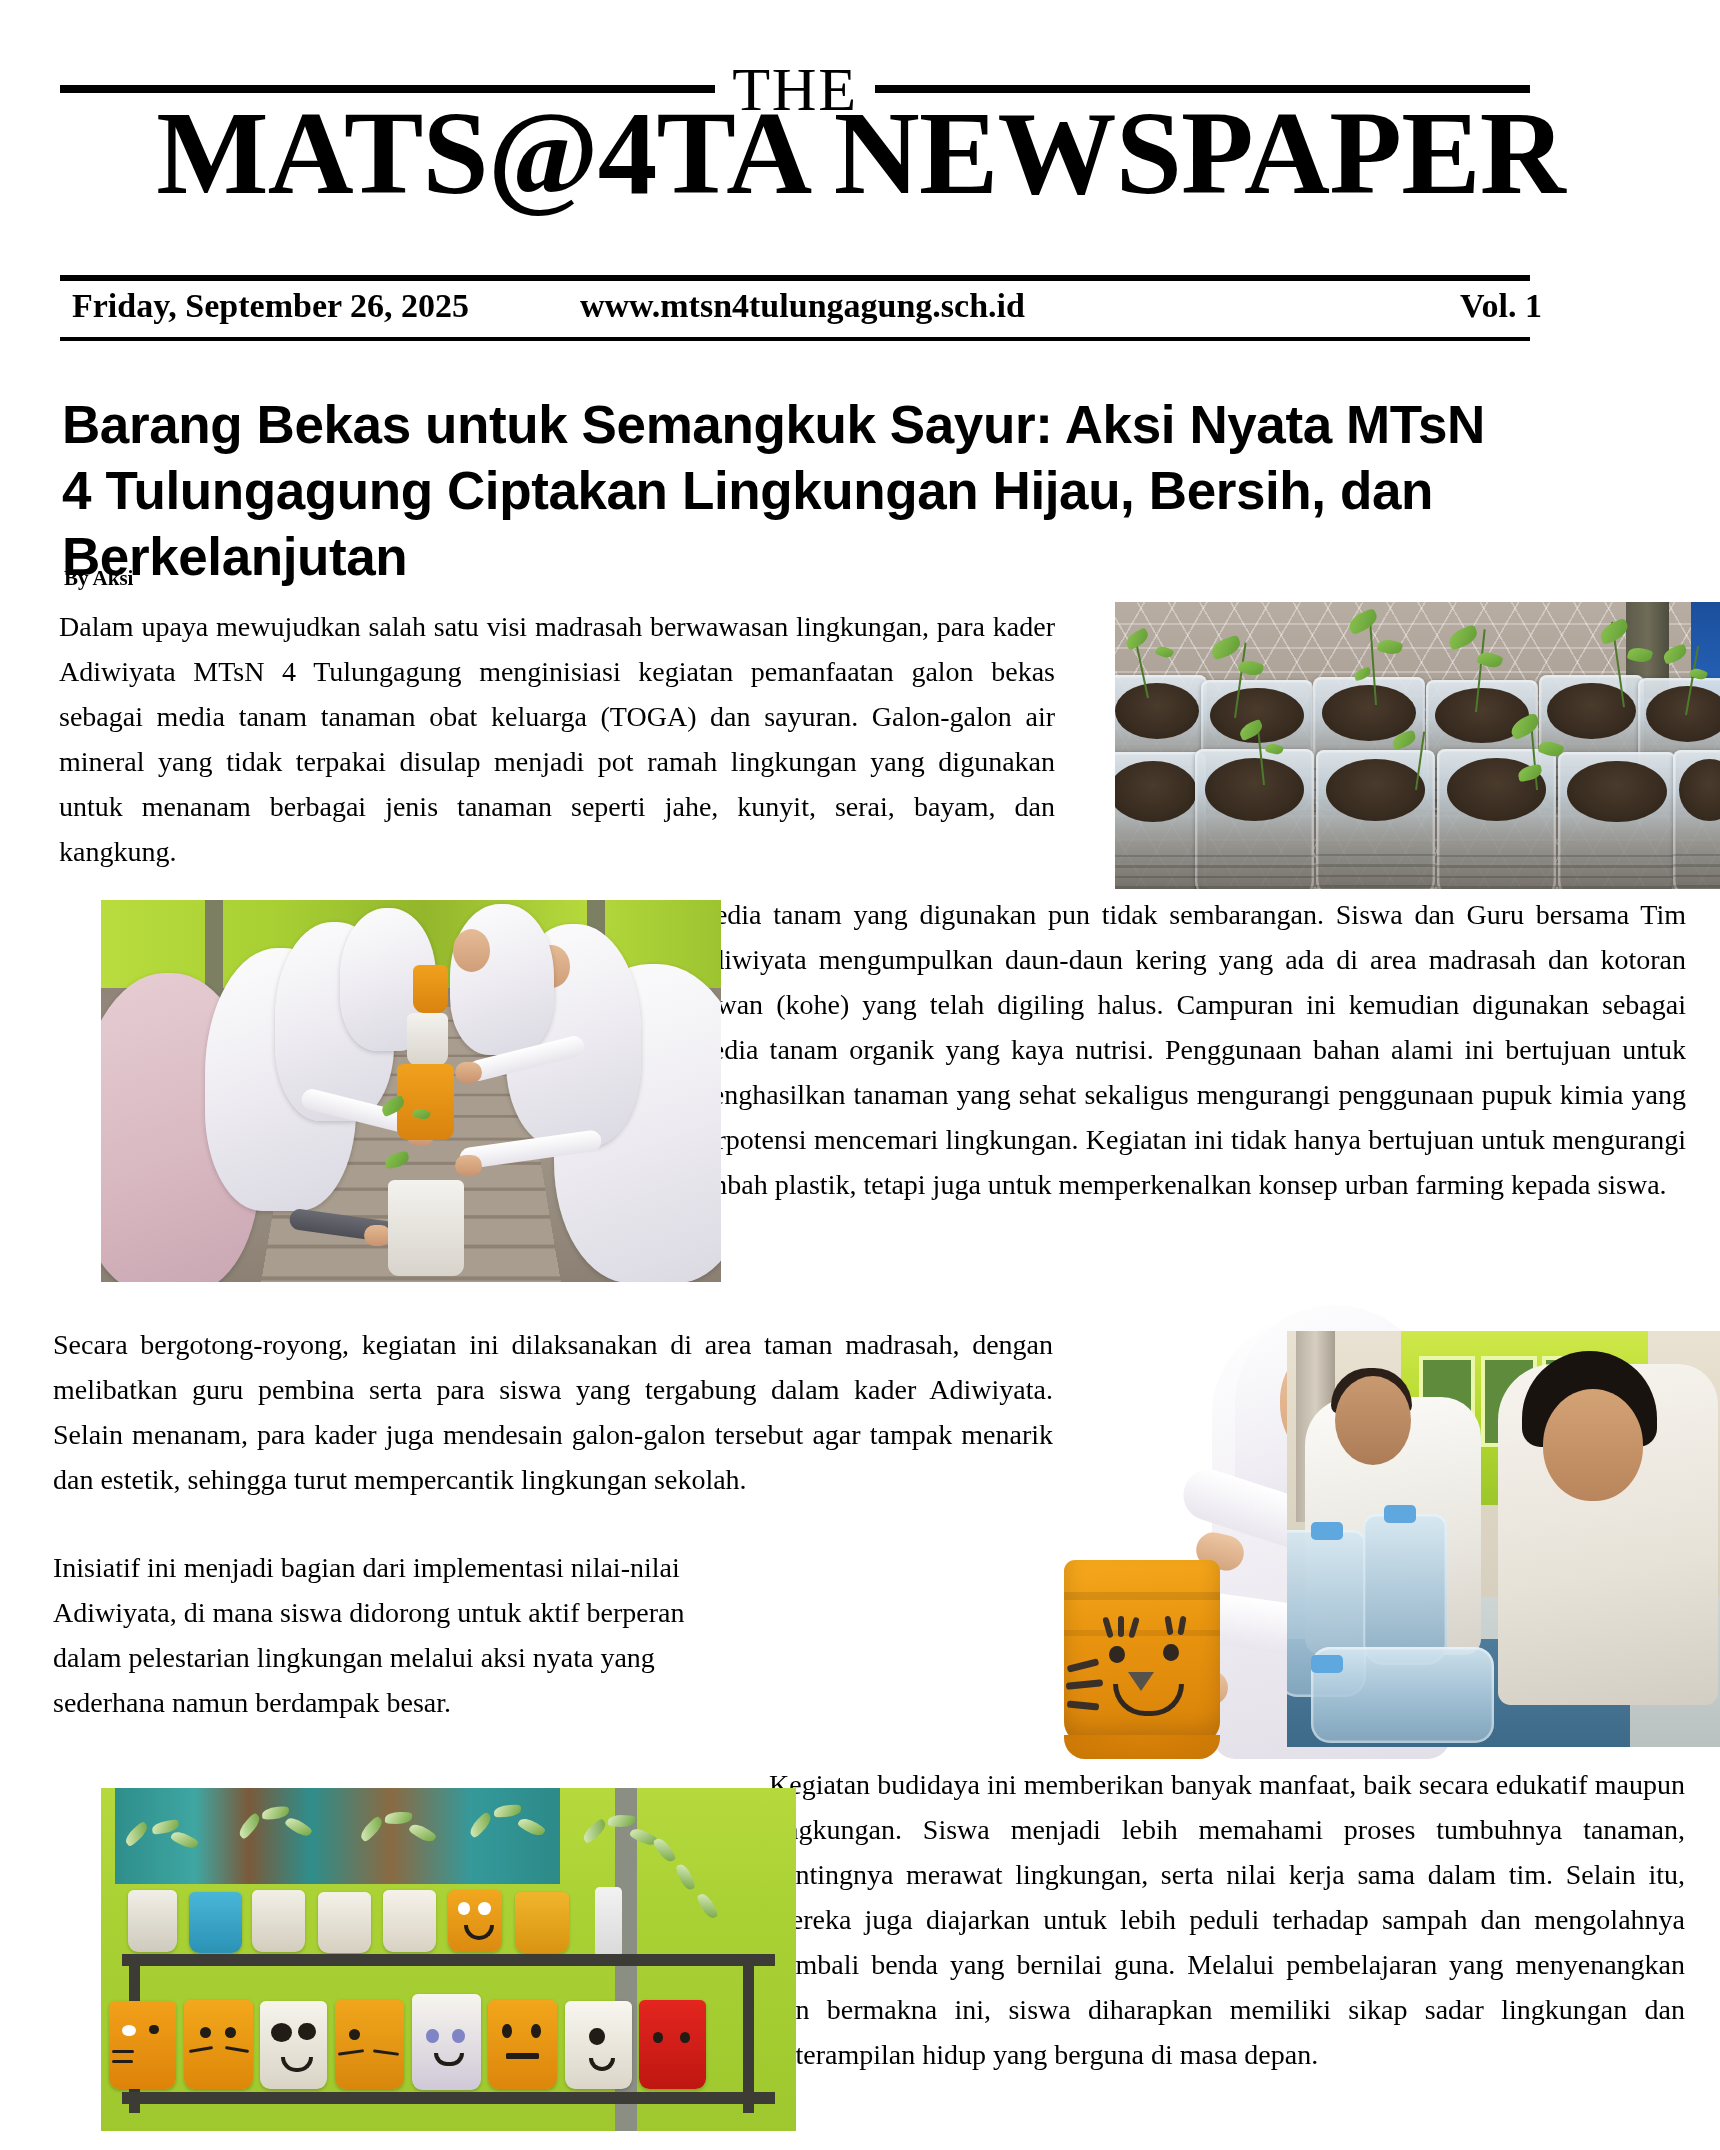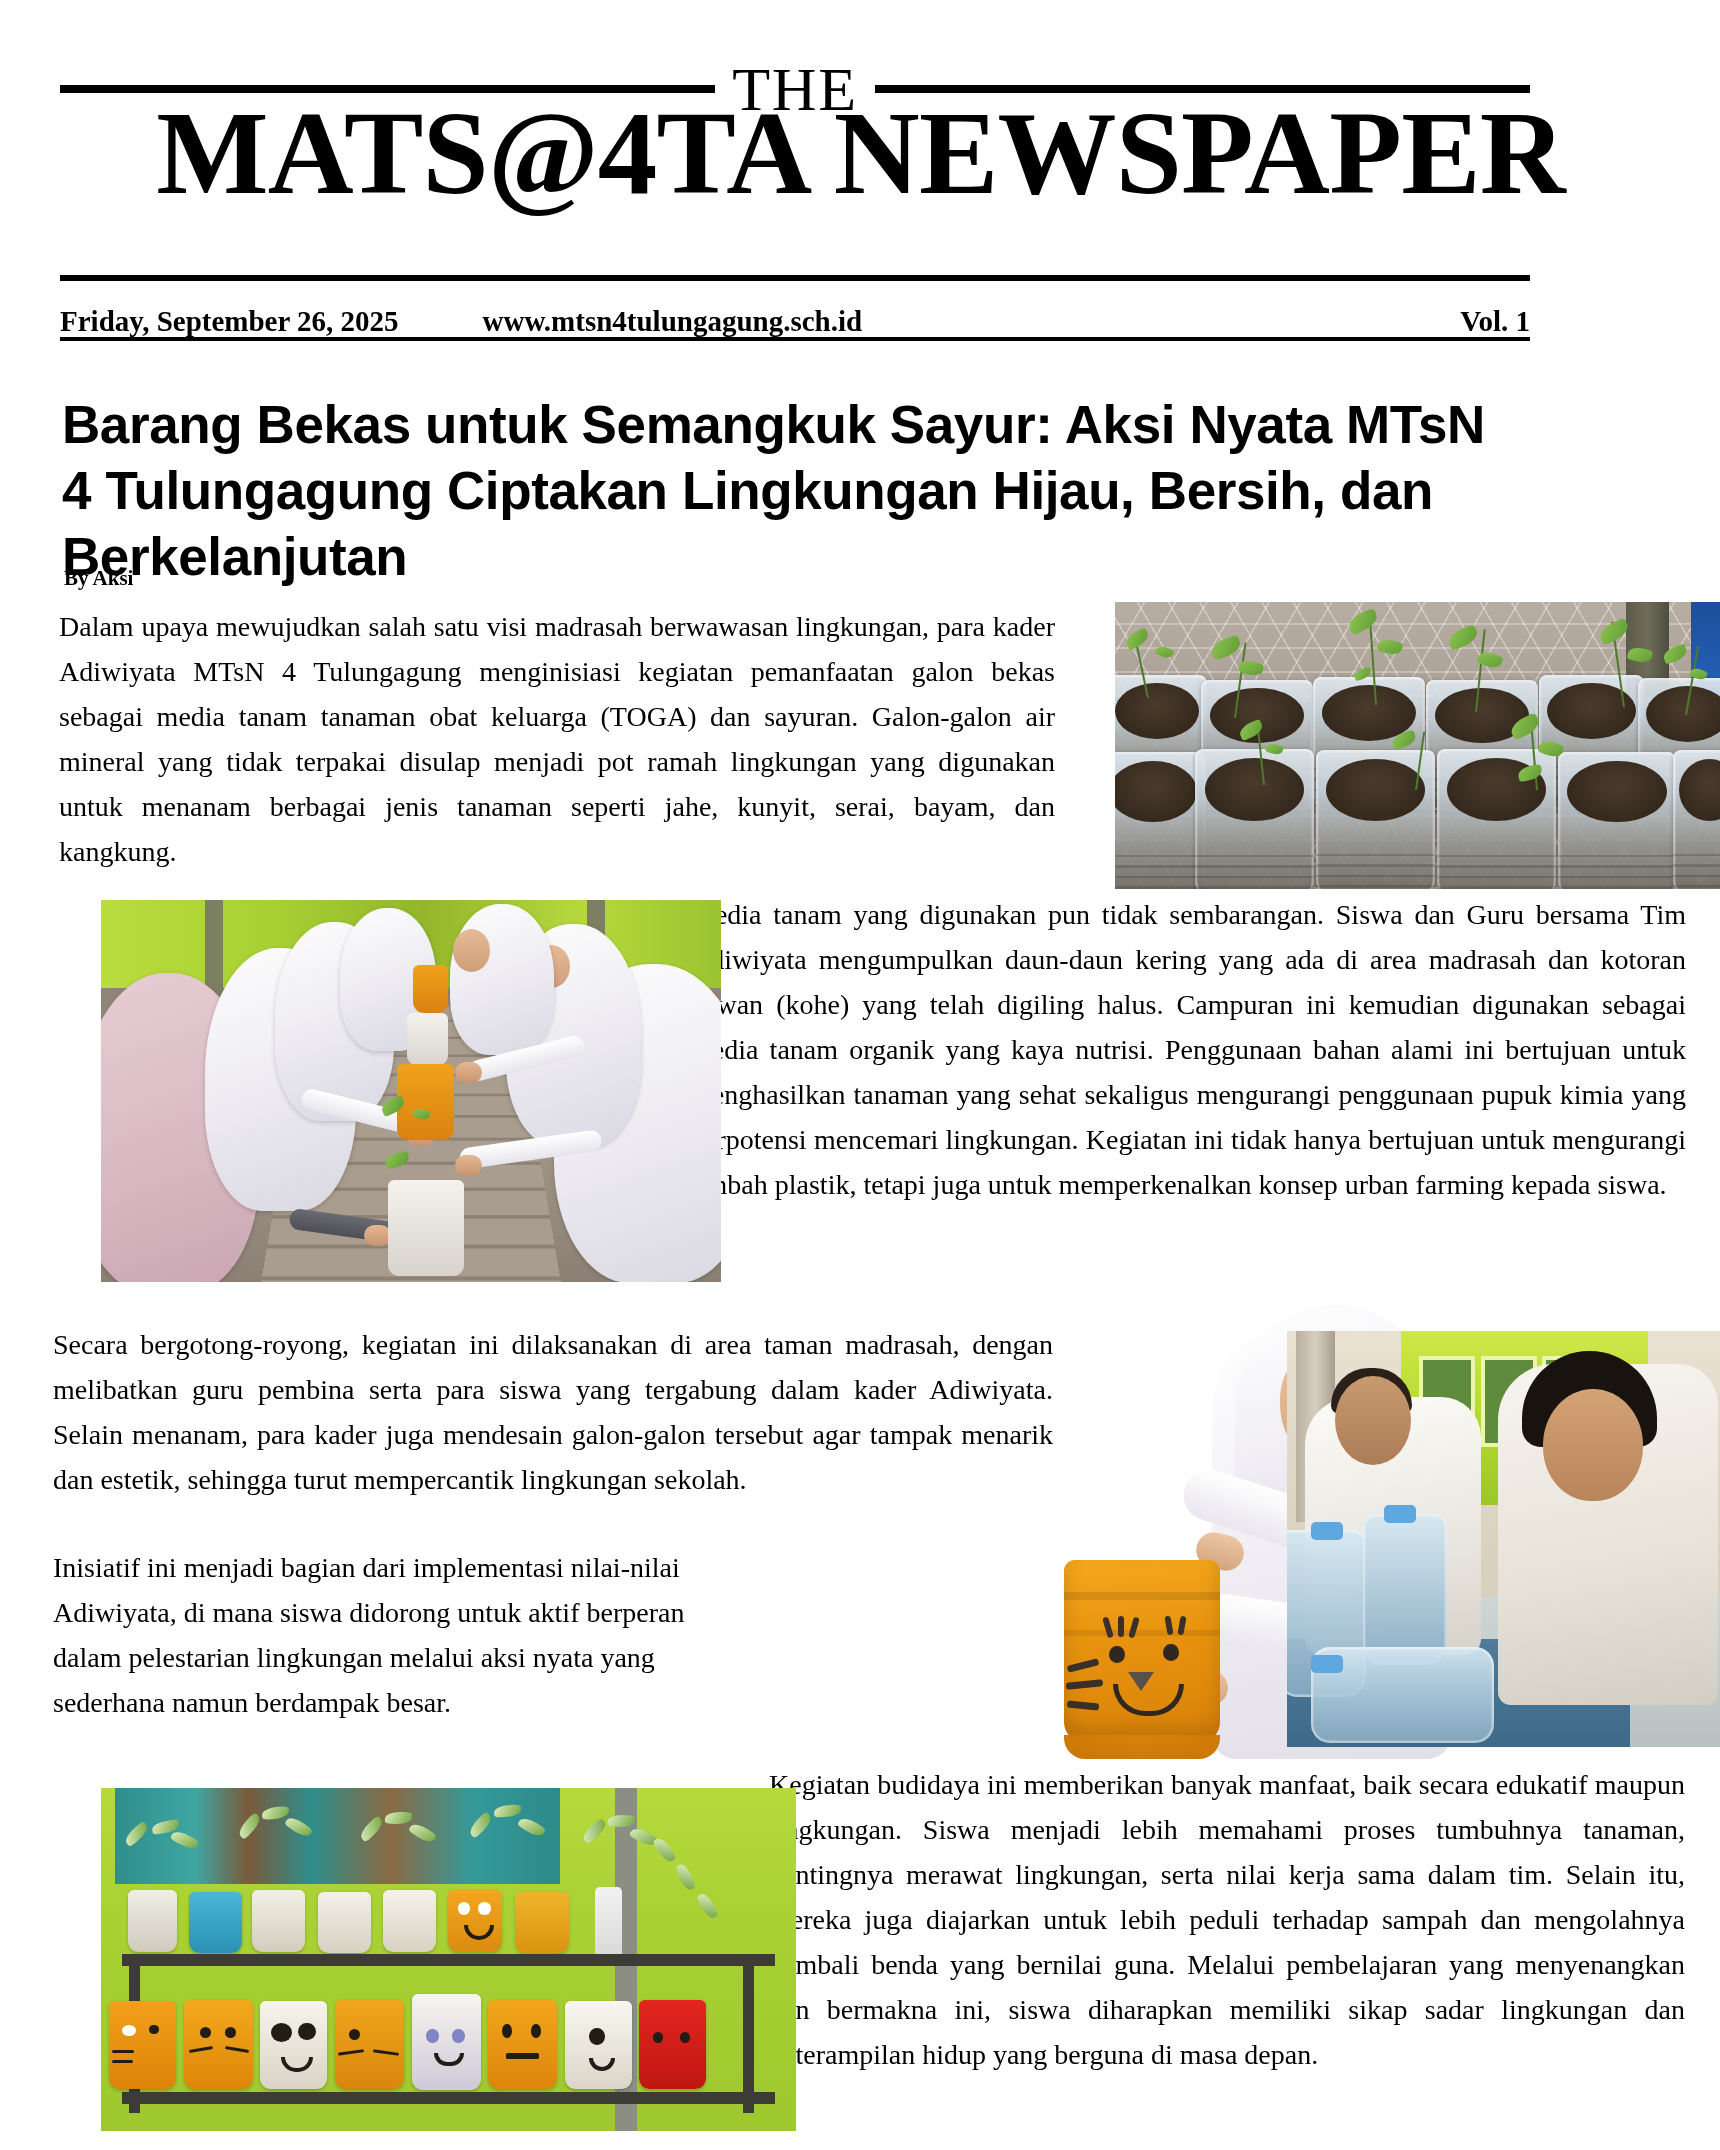--- a/index.html
+++ b/index.html
@@ -31,27 +31,27 @@
     font-weight:700;
     font-size:119px;line-height:119px;
     letter-spacing:-0.8px;
     transform:scaleX(1.0);
     white-space:nowrap;
   }
   .rule-thick{position:absolute;left:60px;width:1470px;height:6.4px;background:#000;}
   .rule-thin{position:absolute;left:60px;width:1470px;height:4px;background:#000;}
 
   .dateline{
-    position:absolute;left:60px;top:292px;width:1470px;height:43px;
-    display:flex;align-items:flex-end;justify-content:space-between;
-    font-family:"Liberation Serif","DejaVu Serif",serif;
-    font-weight:700;font-size:29px;line-height:27px;
+    position:absolute;left:72px;top:292px;width:1470px;height:43px;
+    display:flex;align-items:flex-start;justify-content:space-between;
+    font-family:"Liberation Serif","DejaVu Serif",serif;
+    font-weight:700;font-size:34px;line-height:27px;
   }
   .dateline .d-date{flex:0 0 auto;}
-  .dateline .d-site{flex:0 0 auto;margin-left:84px;}
+  .dateline .d-site{flex:0 0 auto;margin-left:111px;}
   .dateline .d-vol{flex:0 0 auto;margin-left:auto;}
 
   
   .headline{
     position:absolute;left:62px;top:356px;width:1458px;
     font-family:Liberation Sans, sans-serif;
     font-weight:700;
     font-size:53px;line-height:66px;
     letter-spacing:-0.4px;
   }

